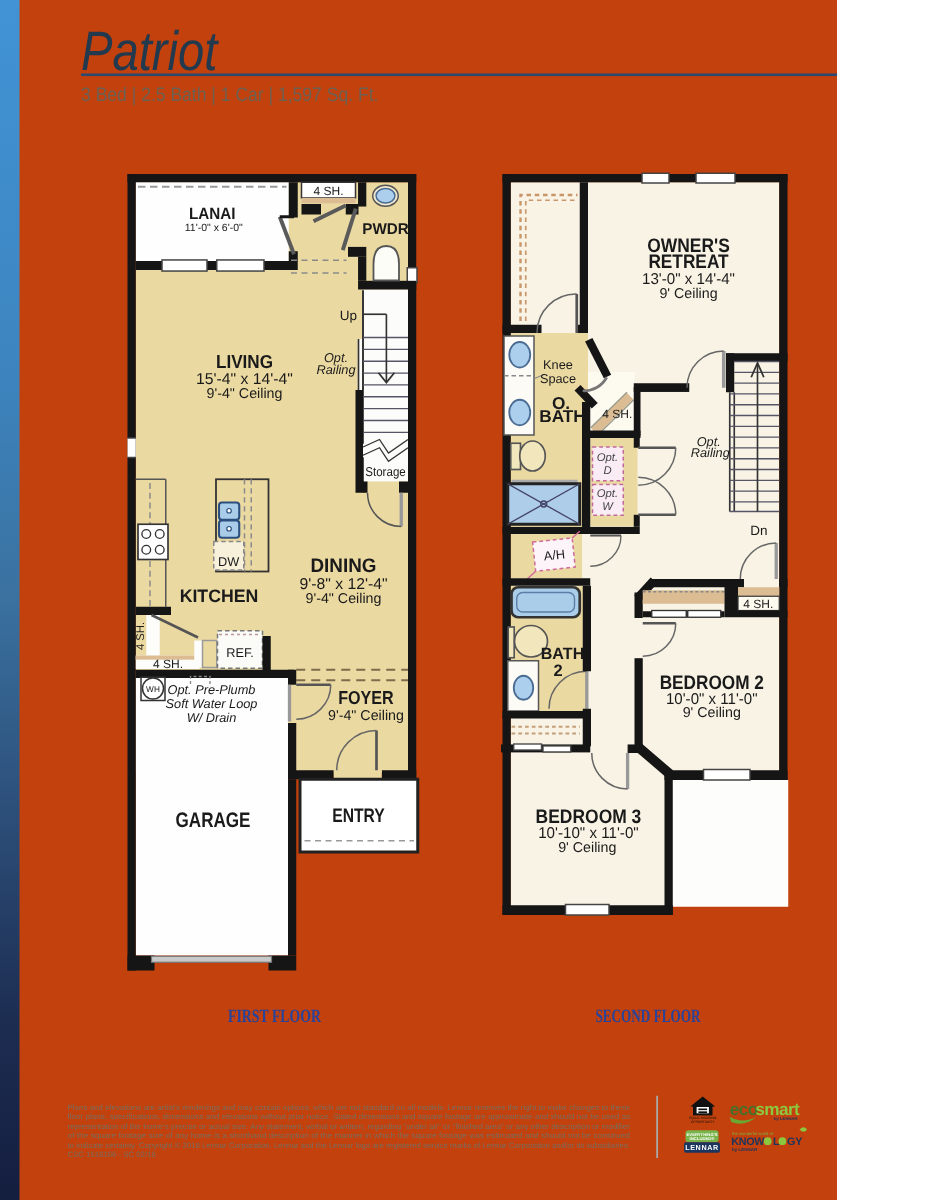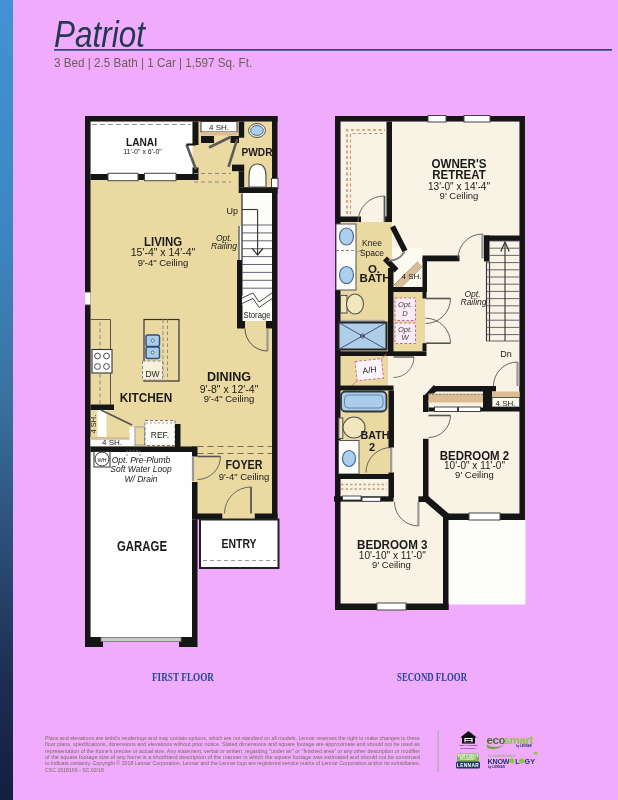--- a/index.html
+++ b/index.html
@@ -1,16 +1,16 @@
 <!DOCTYPE html>
 <html><head>
 <meta charset="utf-8">
 <style>
   html,body{margin:0;padding:0;background:#fff;}
-  #page{position:relative;width:618px;height:800px;background:#f0abfc;overflow:hidden;font-family:"Liberation Sans",sans-serif;}
+  #page{position:relative;width:558px;height:800px;background:#c2410c;overflow:hidden;font-family:"Liberation Sans",sans-serif;}
   svg text{font-family:"Liberation Sans",sans-serif;}
 </style>
 </head>
 <body>
 <div id="page">
 <svg width="618" height="800" viewBox="0 0 618 800" xmlns="http://www.w3.org/2000/svg" fill="#1a1a1a">
 <defs>
   <linearGradient id="bluebar" x1="0" y1="0" x2="0" y2="1">
     <stop offset="0" stop-color="#4193d5"></stop>
     <stop offset="0.3" stop-color="#3d85c0"></stop>

